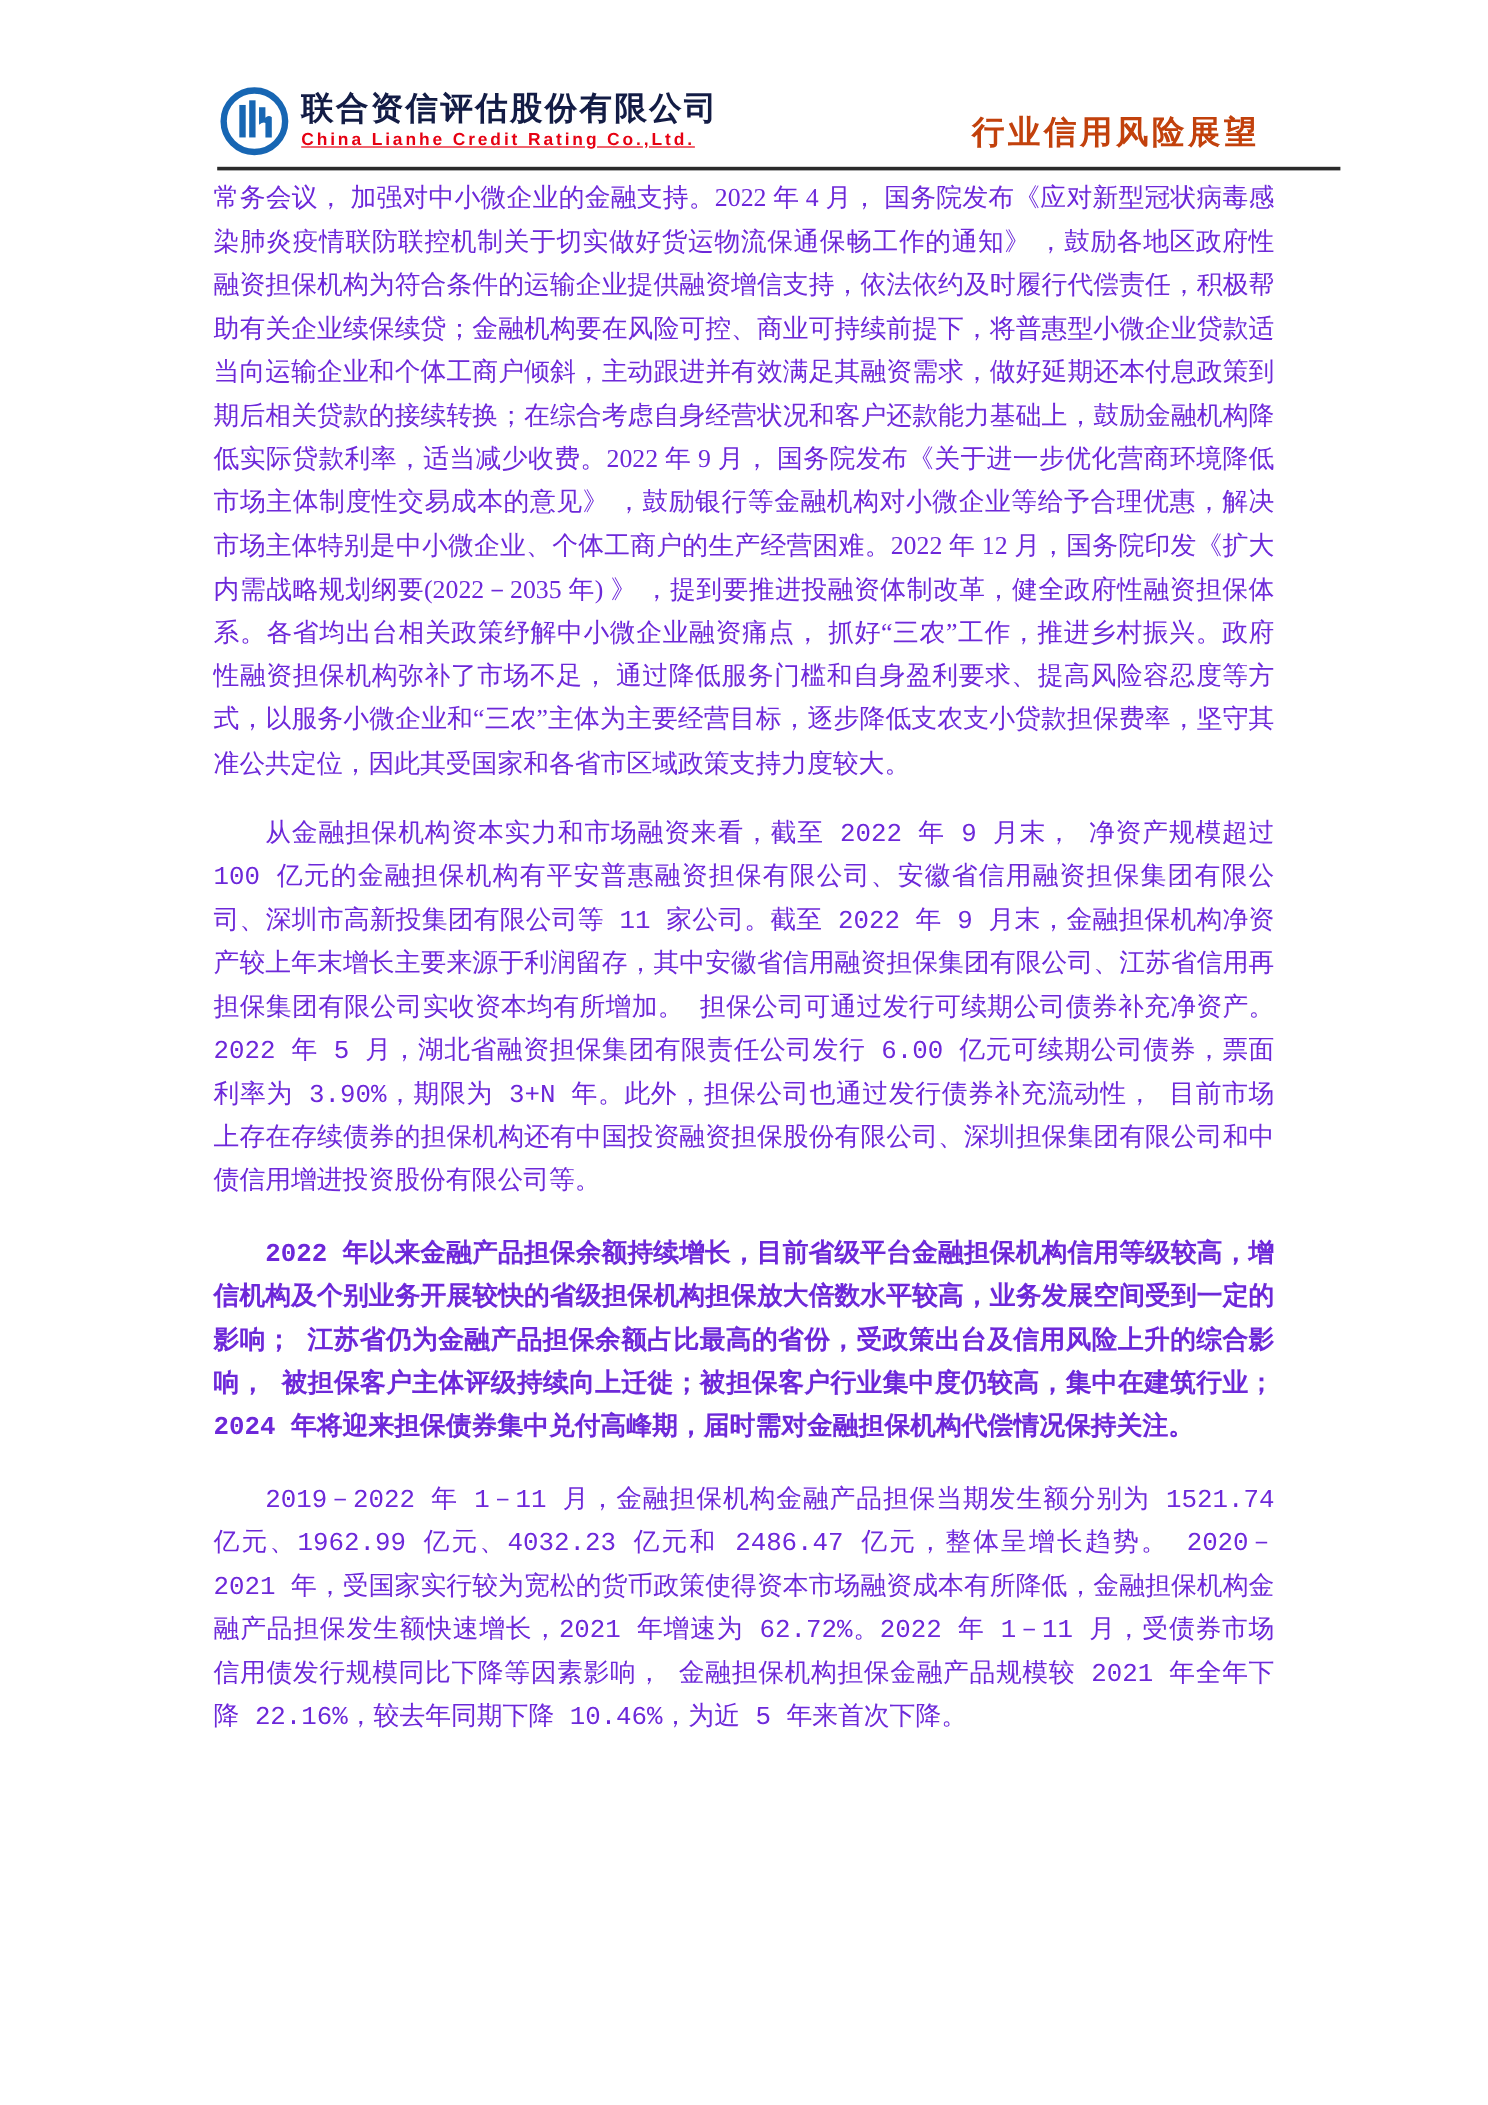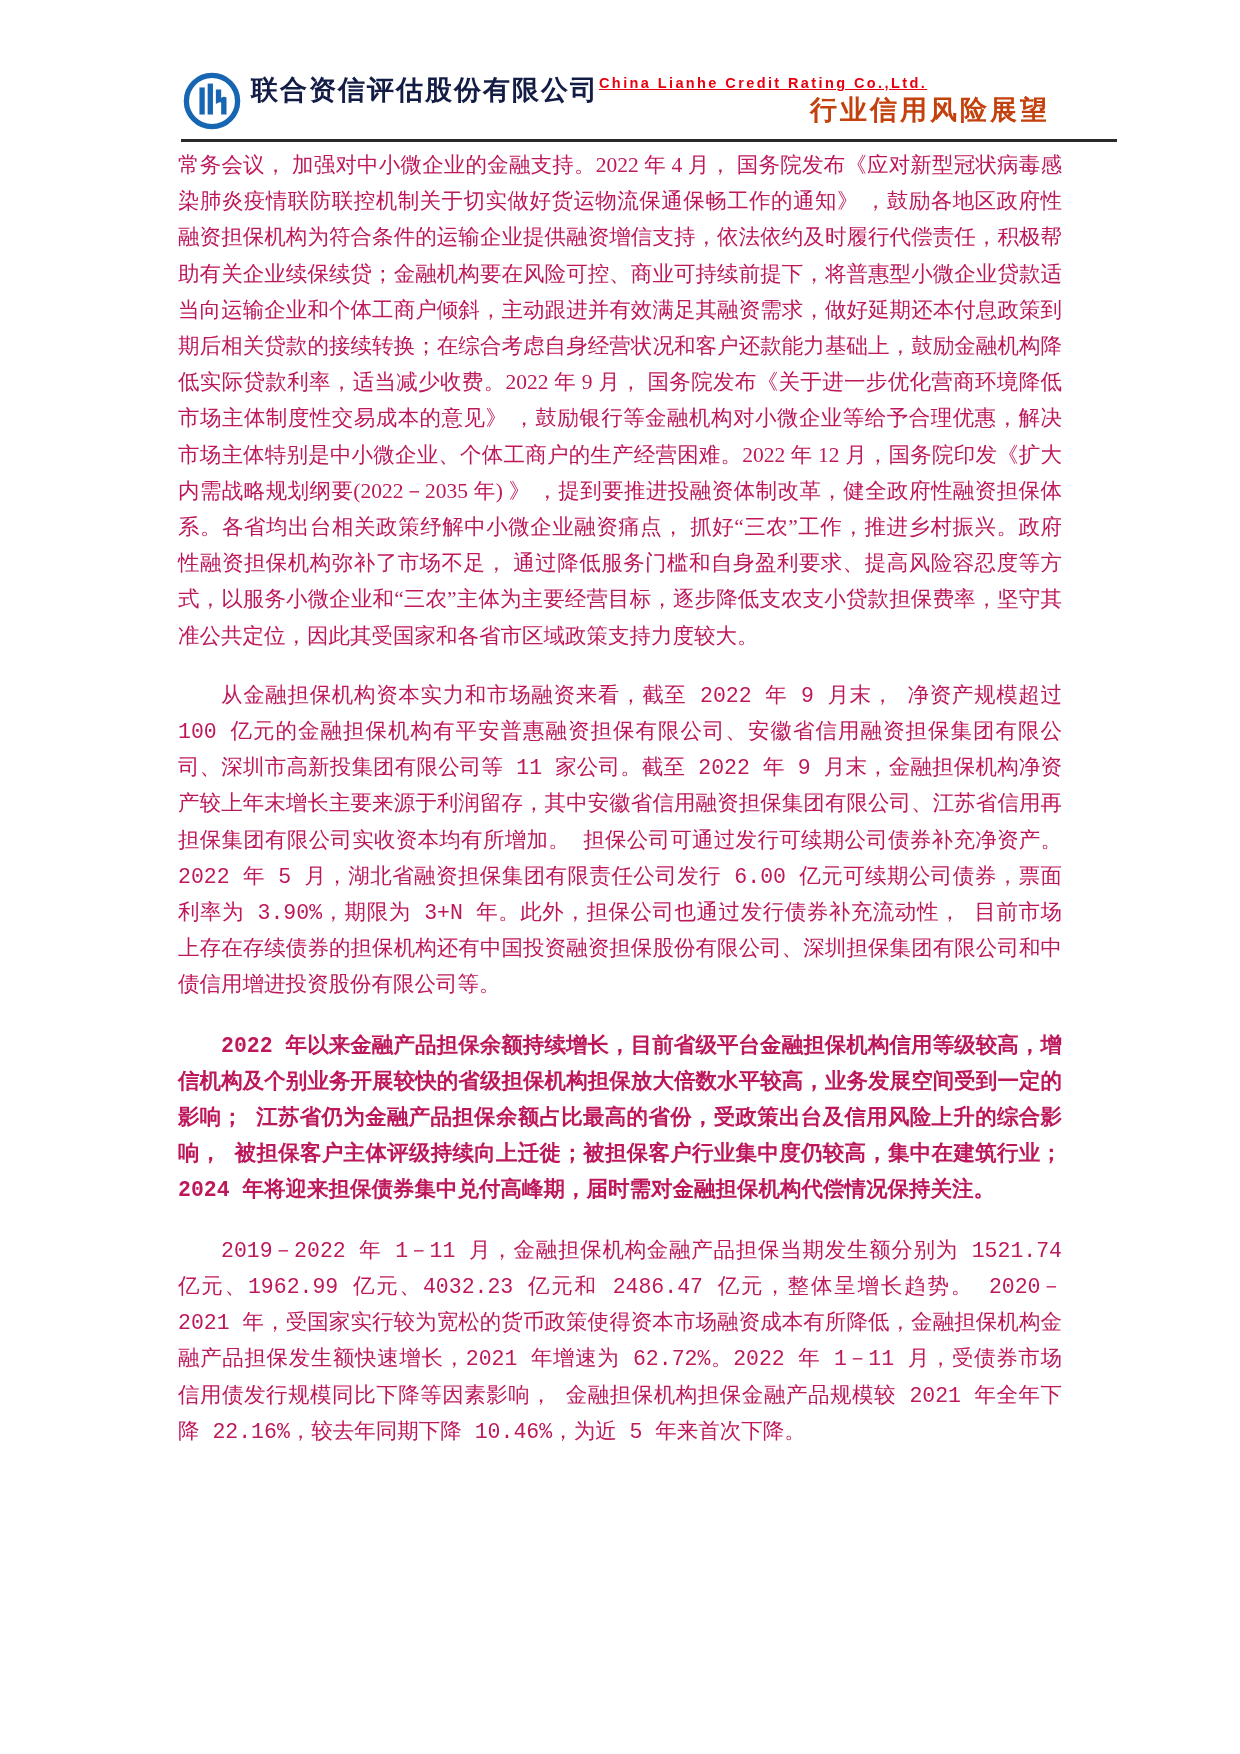--- a/index.html
+++ b/index.html
@@ -8,21 +8,21 @@
     width:1240px;height:1754px;
     background:#ffffff;
     margin:0 auto;
     overflow:hidden;
     font-family:"Liberation Serif","DejaVu Serif",serif;
   }
   
   #header{position:absolute;left:0;top:0;width:1240px;height:145px;}
   #logo{position:absolute;left:183px;top:72px;display:flex;align-items:flex-start;}
   #logo-icon{width:58px;height:58px;flex:0 0 auto;}
-  #logo-text{margin-left:10px;display:flex;}
+  #logo-text{margin-left:10px;display:flex;flex-direction:column;}
   #company-cn{
     font-family:"Liberation Sans","DejaVu Sans",sans-serif;
     font-weight:bold;font-size:27px;line-height:32px;letter-spacing:2px;
     color:#131c45;white-space:nowrap;margin-top:2px;
   }
   #company-en{
     font-family:"Liberation Sans","DejaVu Sans",sans-serif;
     font-weight:bold;font-size:14.5px;line-height:18px;letter-spacing:2.4px;
     color:#e60012;white-space:nowrap;margin-top:2px;text-decoration:underline;
   }
@@ -32,21 +32,21 @@
     font-weight:bold;font-size:27px;line-height:32px;letter-spacing:3px;
     color:#c2410c;white-space:nowrap;
   }
   #header-rule{
     position:absolute;left:181px;top:139px;width:936px;height:3px;
     background:#2a2a2a;
   }
   
   #content{
     position:absolute;left:178px;top:147px;width:884px;
-    font-size:21.5px;line-height:36.2px;color:#be185d;
+    font-size:21.5px;line-height:36.2px;color:#6d28d9;
     text-align:justify;text-justify:inter-ideograph;
   }
   #content p{margin:0 0 24px 0;padding:0;}
   #content p.indent{text-indent:43px;font-family:Liberation Mono, monospace;}
   #content p.bold{font-weight:bold;}
 </style>
 </head>
 <body>
 
 <div id="page">

